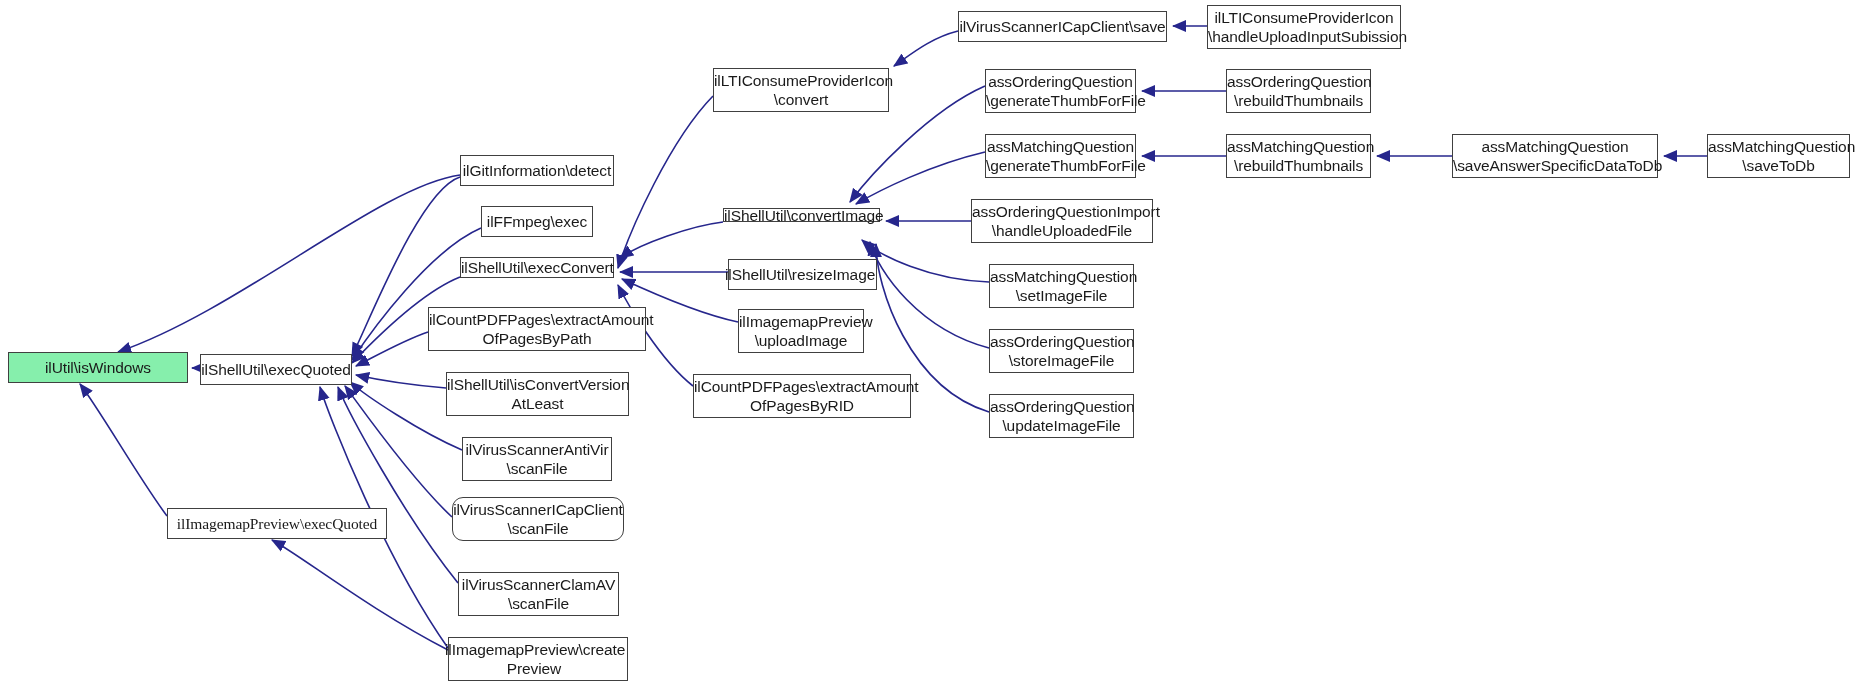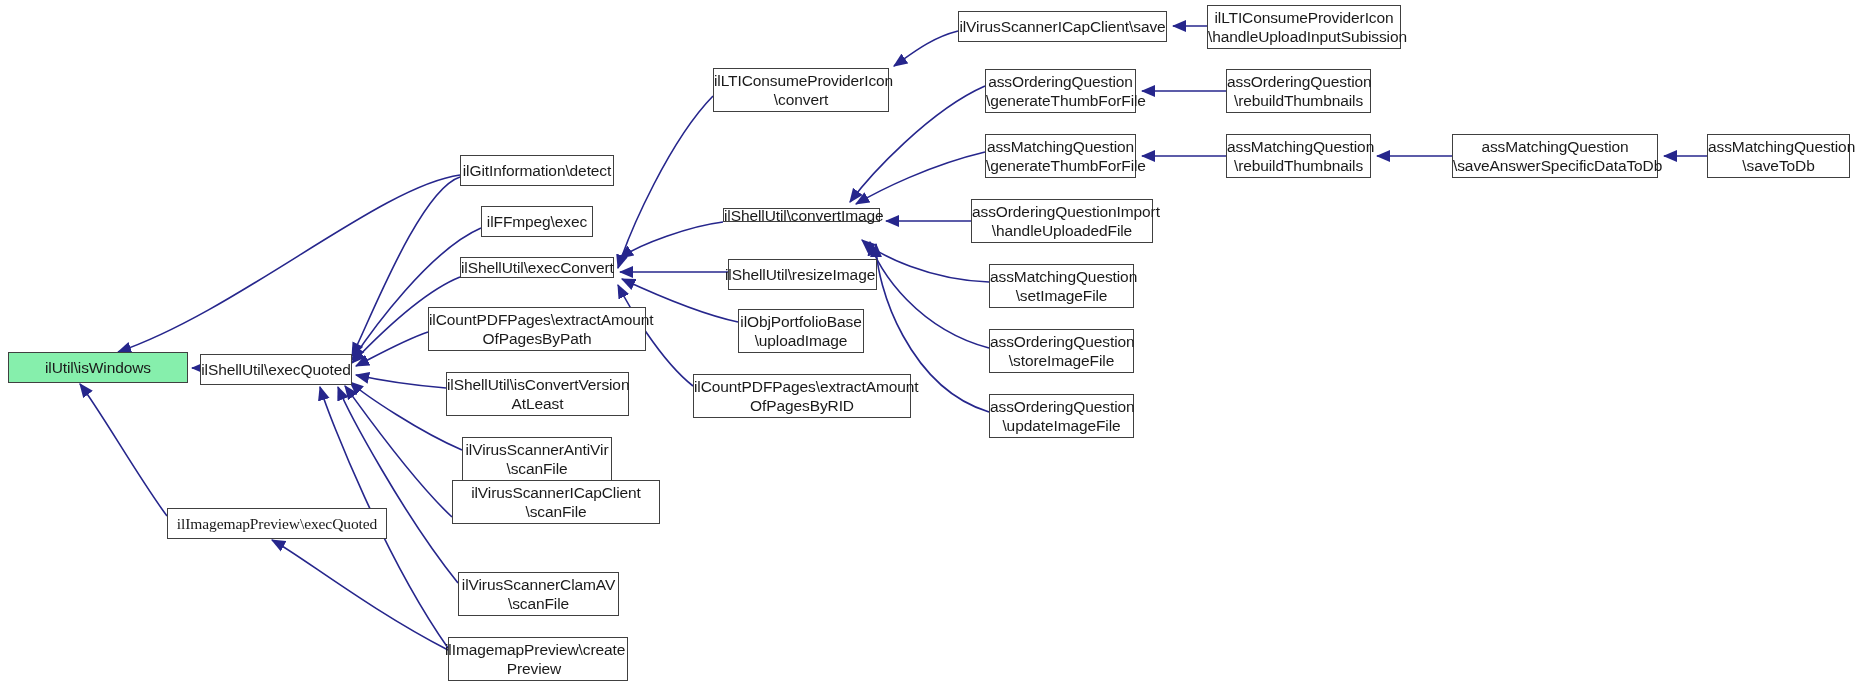--- a/index.html
+++ b/index.html
@@ -99,31 +99,31 @@
       <div class="node" style="left: 167px; top: 508px; width: 220px; height: 31px; font-family: Liberation Serif, serif;"><span class="node-label">ilImagemapPreview\execQuoted</span></div>
       <div class="node" style="left: 460px; top: 155px; width: 154px; height: 31px;"><span class="node-label">ilGitInformation\detect</span></div>
       <div class="node" style="left: 481px; top: 206px; width: 112px; height: 31px;"><span class="node-label">ilFFmpeg\exec</span></div>
       <div class="node" style="left: 460px; top: 257px; width: 154px; height: 21px;"><span class="node-label">ilShellUtil\execConvert</span></div>
       <div class="node" style="left: 428px; top: 307px; width: 218px; height: 44px;"><span class="node-label">ilCountPDFPages\extractAmount
 OfPagesByPath</span></div>
       <div class="node" style="left: 446px; top: 372px; width: 183px; height: 44px;"><span class="node-label">ilShellUtil\isConvertVersion
 AtLeast</span></div>
       <div class="node" style="left: 462px; top: 437px; width: 150px; height: 44px;"><span class="node-label">ilVirusScannerAntiVir
 \scanFile</span></div>
-      <div class="node" style="left: 452px; top: 480px; width: 208px; height: 44px;"><span class="node-label">ilVirusScannerICapClient
+      <div class="node" style="left: 452px; top: 497px; width: 172px; height: 44px; border-radius: 11px;"><span class="node-label">ilVirusScannerICapClient
 \scanFile</span></div>
       <div class="node" style="left: 458px; top: 572px; width: 161px; height: 44px;"><span class="node-label">ilVirusScannerClamAV
 \scanFile</span></div>
       <div class="node" style="left: 448px; top: 637px; width: 180px; height: 44px; justify-content: flex-end;"><span class="node-label">ilImagemapPreview\create
 Preview</span></div>
       <div class="node" style="left: 713px; top: 68px; width: 176px; height: 44px;"><span class="node-label">ilLTIConsumeProviderIcon
 \convert</span></div>
       <div class="node" style="left: 723px; top: 208px; width: 157px; height: 14px;"><span class="node-label">ilShellUtil\convertImage</span></div>
       <div class="node" style="left: 728px; top: 259px; width: 149px; height: 31px; justify-content: flex-end;"><span class="node-label">ilShellUtil\resizeImage</span></div>
-      <div class="node" style="left: 738px; top: 309px; width: 126px; height: 44px;"><span class="node-label">ilObjPortfolioBase
+      <div class="node" style="left: 738px; top: 309px; width: 126px; height: 44px;"><span class="node-label">ilImagemapPreview
 \uploadImage</span></div>
       <div class="node" style="left: 693px; top: 374px; width: 218px; height: 44px;"><span class="node-label">ilCountPDFPages\extractAmount
 OfPagesByRID</span></div>
       <div class="node" style="left: 958px; top: 11px; width: 209px; height: 31px;"><span class="node-label">ilVirusScannerICapClient\save</span></div>
       <div class="node" style="left: 985px; top: 69px; width: 151px; height: 44px;"><span class="node-label">assOrderingQuestion
 \generateThumbForFile</span></div>
       <div class="node" style="left: 985px; top: 134px; width: 151px; height: 44px;"><span class="node-label">assMatchingQuestion
 \generateThumbForFile</span></div>
       <div class="node" style="left: 971px; top: 199px; width: 182px; height: 44px;"><span class="node-label">assOrderingQuestionImport
 \handleUploadedFile</span></div>

